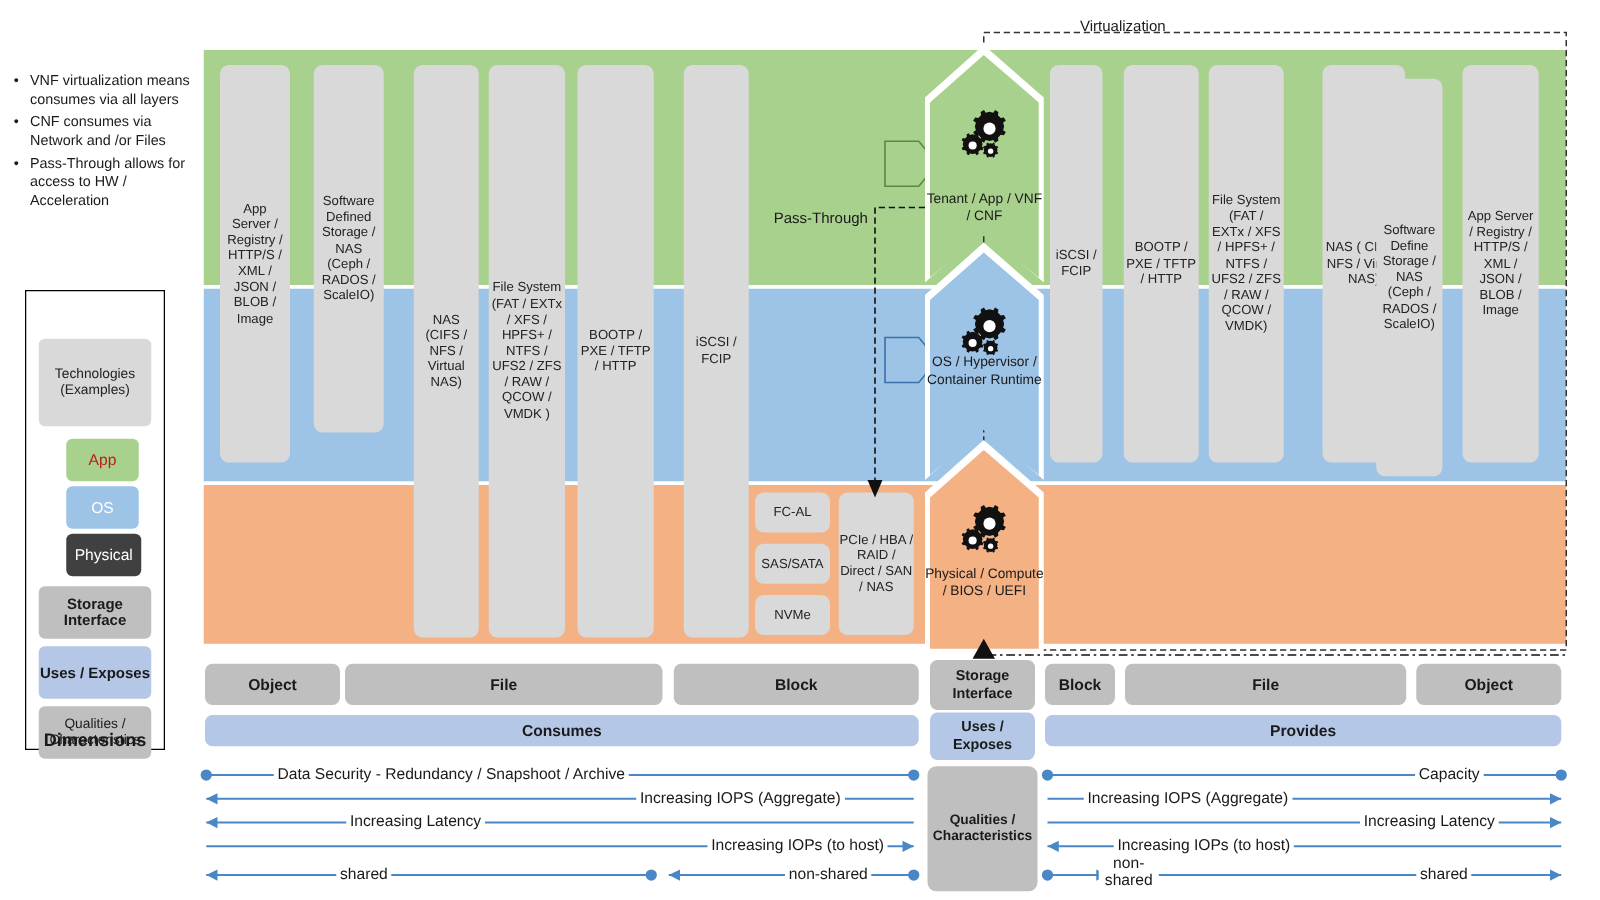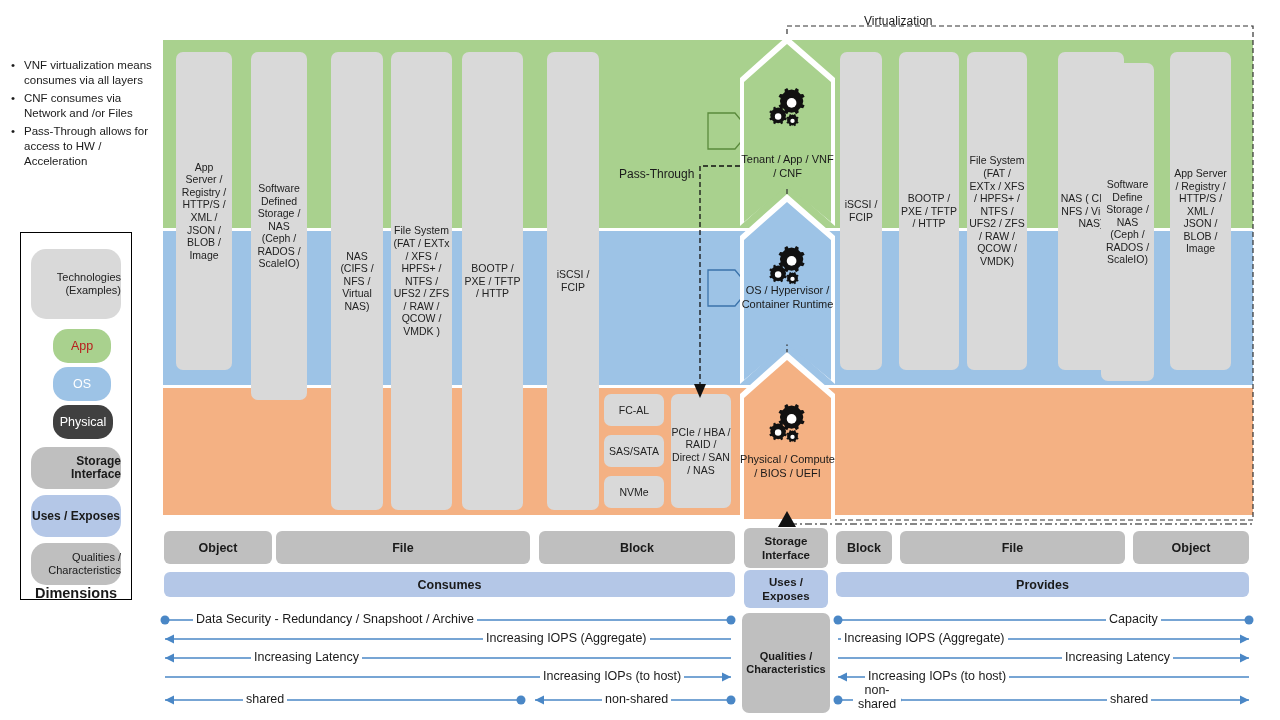--- a/index.html
+++ b/index.html
@@ -12,22 +12,22 @@
   .abs{position:absolute;}
 
   
   #notes{left:8px;top:58px;width:150px;font-size:11.5px;line-height:15px;}
   #notes ul{margin:0;padding-left:16px;list-style:none;}
   #notes li{margin-bottom:3px;position:relative;}
   #notes li:before{content:"\2022";position:absolute;left:-13px;top:0;}
 
   
   #legend{left:20px;top:232px;width:110px;height:366px;border:1.6px solid #000;background:#fff;}
-  .lg-box{position:absolute;border-radius:15px;display:flex;align-items:center;
-          justify-content:center;text-align:right;line-height:13px;}
+  .lg-box{position:absolute;border-radius:5px;display:flex;align-items:center;
+          justify-content:center;text-align:center;line-height:13px;margin-top:22px;}
   .lg-tech{left:10px;top:16px;width:90px;height:70px;background:#d9d9d9;font-size:11px;color:#222;}
   .lg-app{left:32px;top:96px;width:58px;height:34px;background:#a9d18e;color:#b91c1c;font-size:12.5px;}
   .lg-os{left:32px;top:134px;width:58px;height:34px;background:#9dc3e6;color:#fff;font-size:12.5px;}
   .lg-phy{left:32px;top:172px;width:60px;height:34px;background:#404040;color:#fff;font-size:12.5px;}
   .lg-si{left:10px;top:214px;width:90px;height:42px;background:#bfbfbf;font-size:12px;font-weight:bold;}
   .lg-ue{left:10px;top:262px;width:90px;height:42px;background:#b4c7e7;font-size:12px;font-weight:bold;}
   .lg-qc{left:10px;top:310px;width:90px;height:42px;background:#bfbfbf;font-size:11px;}
   .lg-vert{position:absolute;left:-2px;top:96px;width:110px;height:34px;
            transform:rotate(-90deg) translate(-36px,-37px);transform-origin:left top;
            font-size:11.5px;white-space:nowrap;}
@@ -54,21 +54,21 @@
         display:flex;align-items:center;justify-content:center;
         font-size:12.5px;font-weight:bold;text-align:center;line-height:14px;color:#1a1a1a;}
   .bbar{position:absolute;height:25px;background:#b4c7e7;border-radius:6px;
         display:flex;align-items:center;justify-content:center;
         font-size:12.5px;font-weight:bold;text-align:center;line-height:14px;color:#1a1a1a;}
   #qc-center{position:absolute;left:742px;top:613px;width:88px;height:100px;background:#bfbfbf;
              border-radius:7px;display:flex;align-items:center;justify-content:center;
              text-align:center;font-size:11px;line-height:13px;font-weight:bold;color:#1a1a1a;}
 
   .arrow-lbl{position:absolute;font-size:12.5px;color:#1a1a1a;background:#fff;
-             padding:0 3px;white-space:nowrap;line-height:14px;}
+             padding:0 3px;white-space:nowrap;line-height:14px;margin-left:26px;}
   .vlabel{position:absolute;font-size:12px;color:#1a1a1a;}
   svg{overflow:visible;}
 </style>
 </head>
 <body>
 
 <div class="abs" id="notes">
   <ul>
     <li>VNF virtualization means consumes via all layers</li>
     <li>CNF consumes via Network and /or Files</li>
@@ -91,21 +91,21 @@
 <div class="abs" id="band-app"></div>
 <div class="abs" id="band-os"></div>
 <div class="abs" id="band-phy"></div>
 
 <svg class="abs" style="left:0;top:0;width:1280px;height:720px;pointer-events:none">
   <rect x="787" y="26" width="466" height="494" fill="none" stroke="#333" stroke-width="1.2" stroke-dasharray="5,3"></rect>
 </svg>
 <div class="vlabel" style="left:864px;top:14px;">Virtualization</div>
 
 <div class="col" style="left:176px;top:52px;width:56px;height:318px">App Server / Registry / HTTP/S / XML / JSON / BLOB / Image</div>
-<div class="col" style="left:251px;top:52px;width:56px;height:348px">Software Defined Storage / NAS (Ceph / RADOS / ScaleIO)</div>
+<div class="col" style="left:251px;top:52px;width:56px;height:294px">Software Defined Storage / NAS (Ceph / RADOS / ScaleIO)</div>
 <div class="col" style="left:331px;top:52px;width:52px;height:458px">NAS (CIFS / NFS / Virtual NAS)</div>
 <div class="col" style="left:391px;top:52px;width:61px;height:458px">File System (FAT / EXTx / XFS / HPFS+ / NTFS / UFS2 / ZFS / RAW / QCOW / VMDK )</div>
 <div class="col" style="left:462px;top:52px;width:61px;height:458px">BOOTP / PXE / TFTP / HTTP</div>
 <div class="col" style="left:547px;top:52px;width:52px;height:458px">iSCSI / FCIP</div>
 
 <div class="pbox" style="left:604px;top:394px;width:60px;height:32px">FC-AL</div>
 <div class="pbox" style="left:604px;top:435px;width:60px;height:32px">SAS/SATA</div>
 <div class="pbox" style="left:604px;top:476px;width:60px;height:32px">NVMe</div>
 <div class="pbox" style="left:671px;top:394px;width:60px;height:114px">PCIe / HBA / RAID / Direct / SAN / NAS</div>
 

